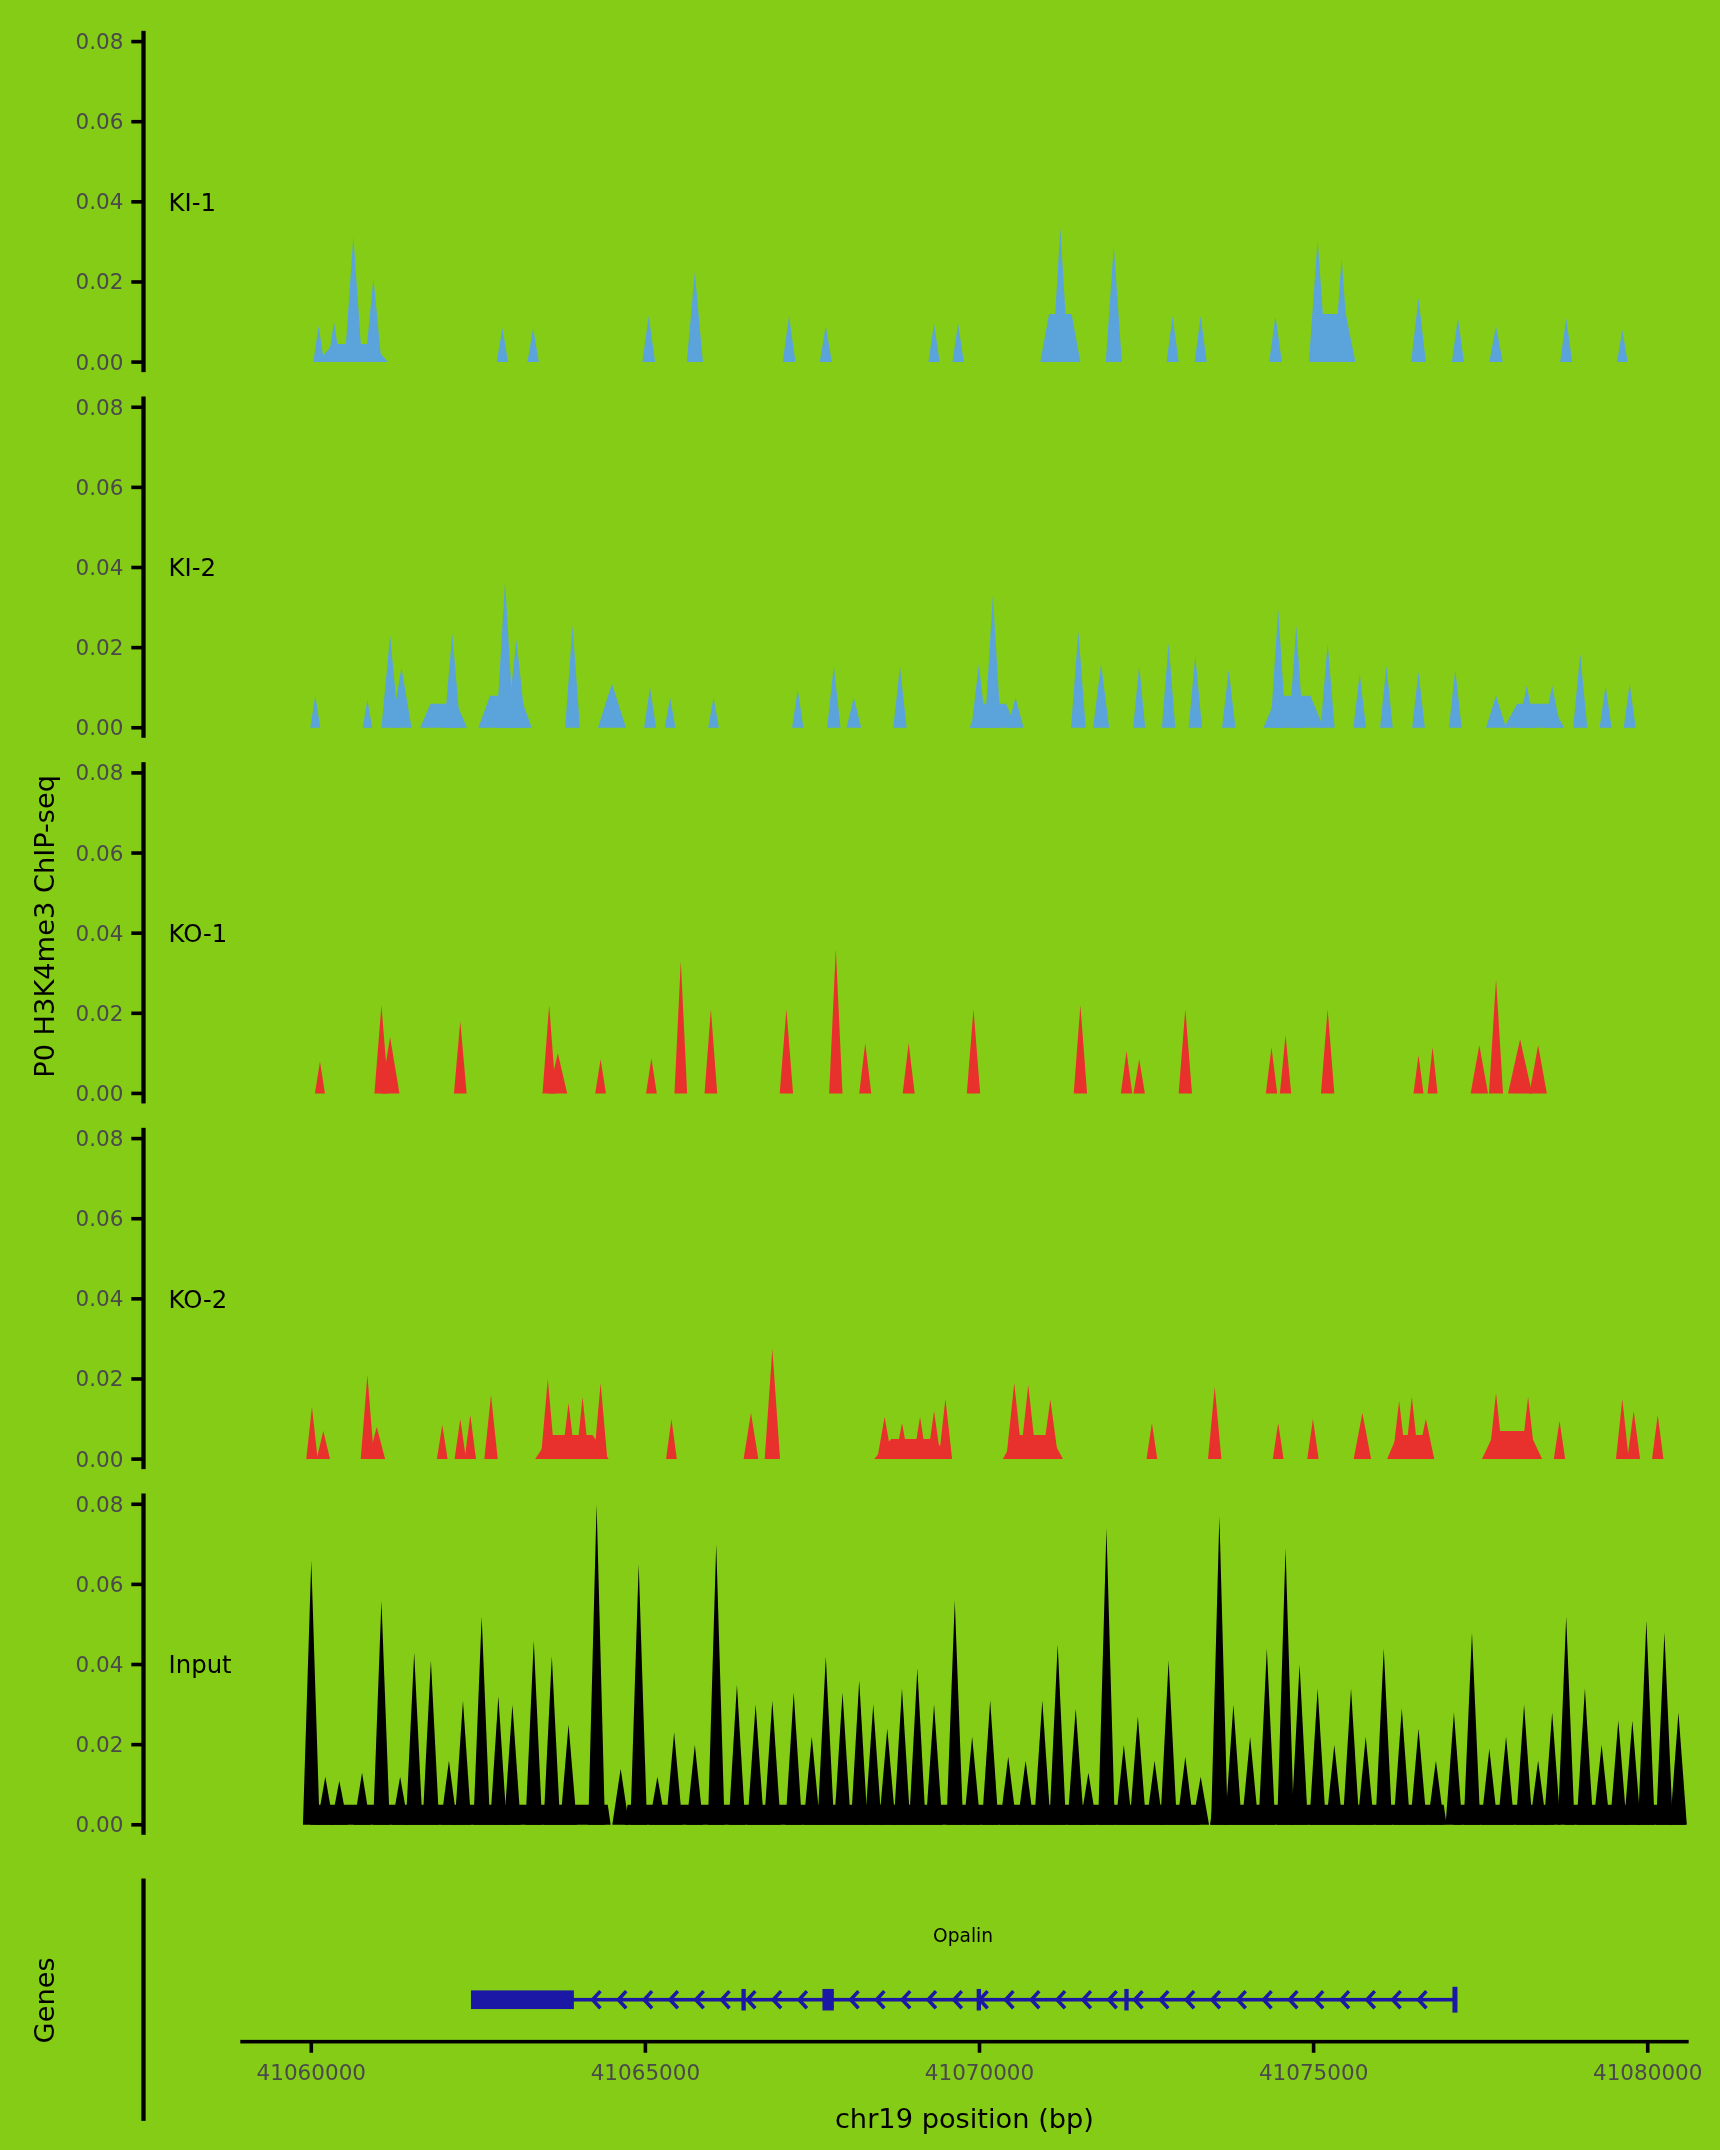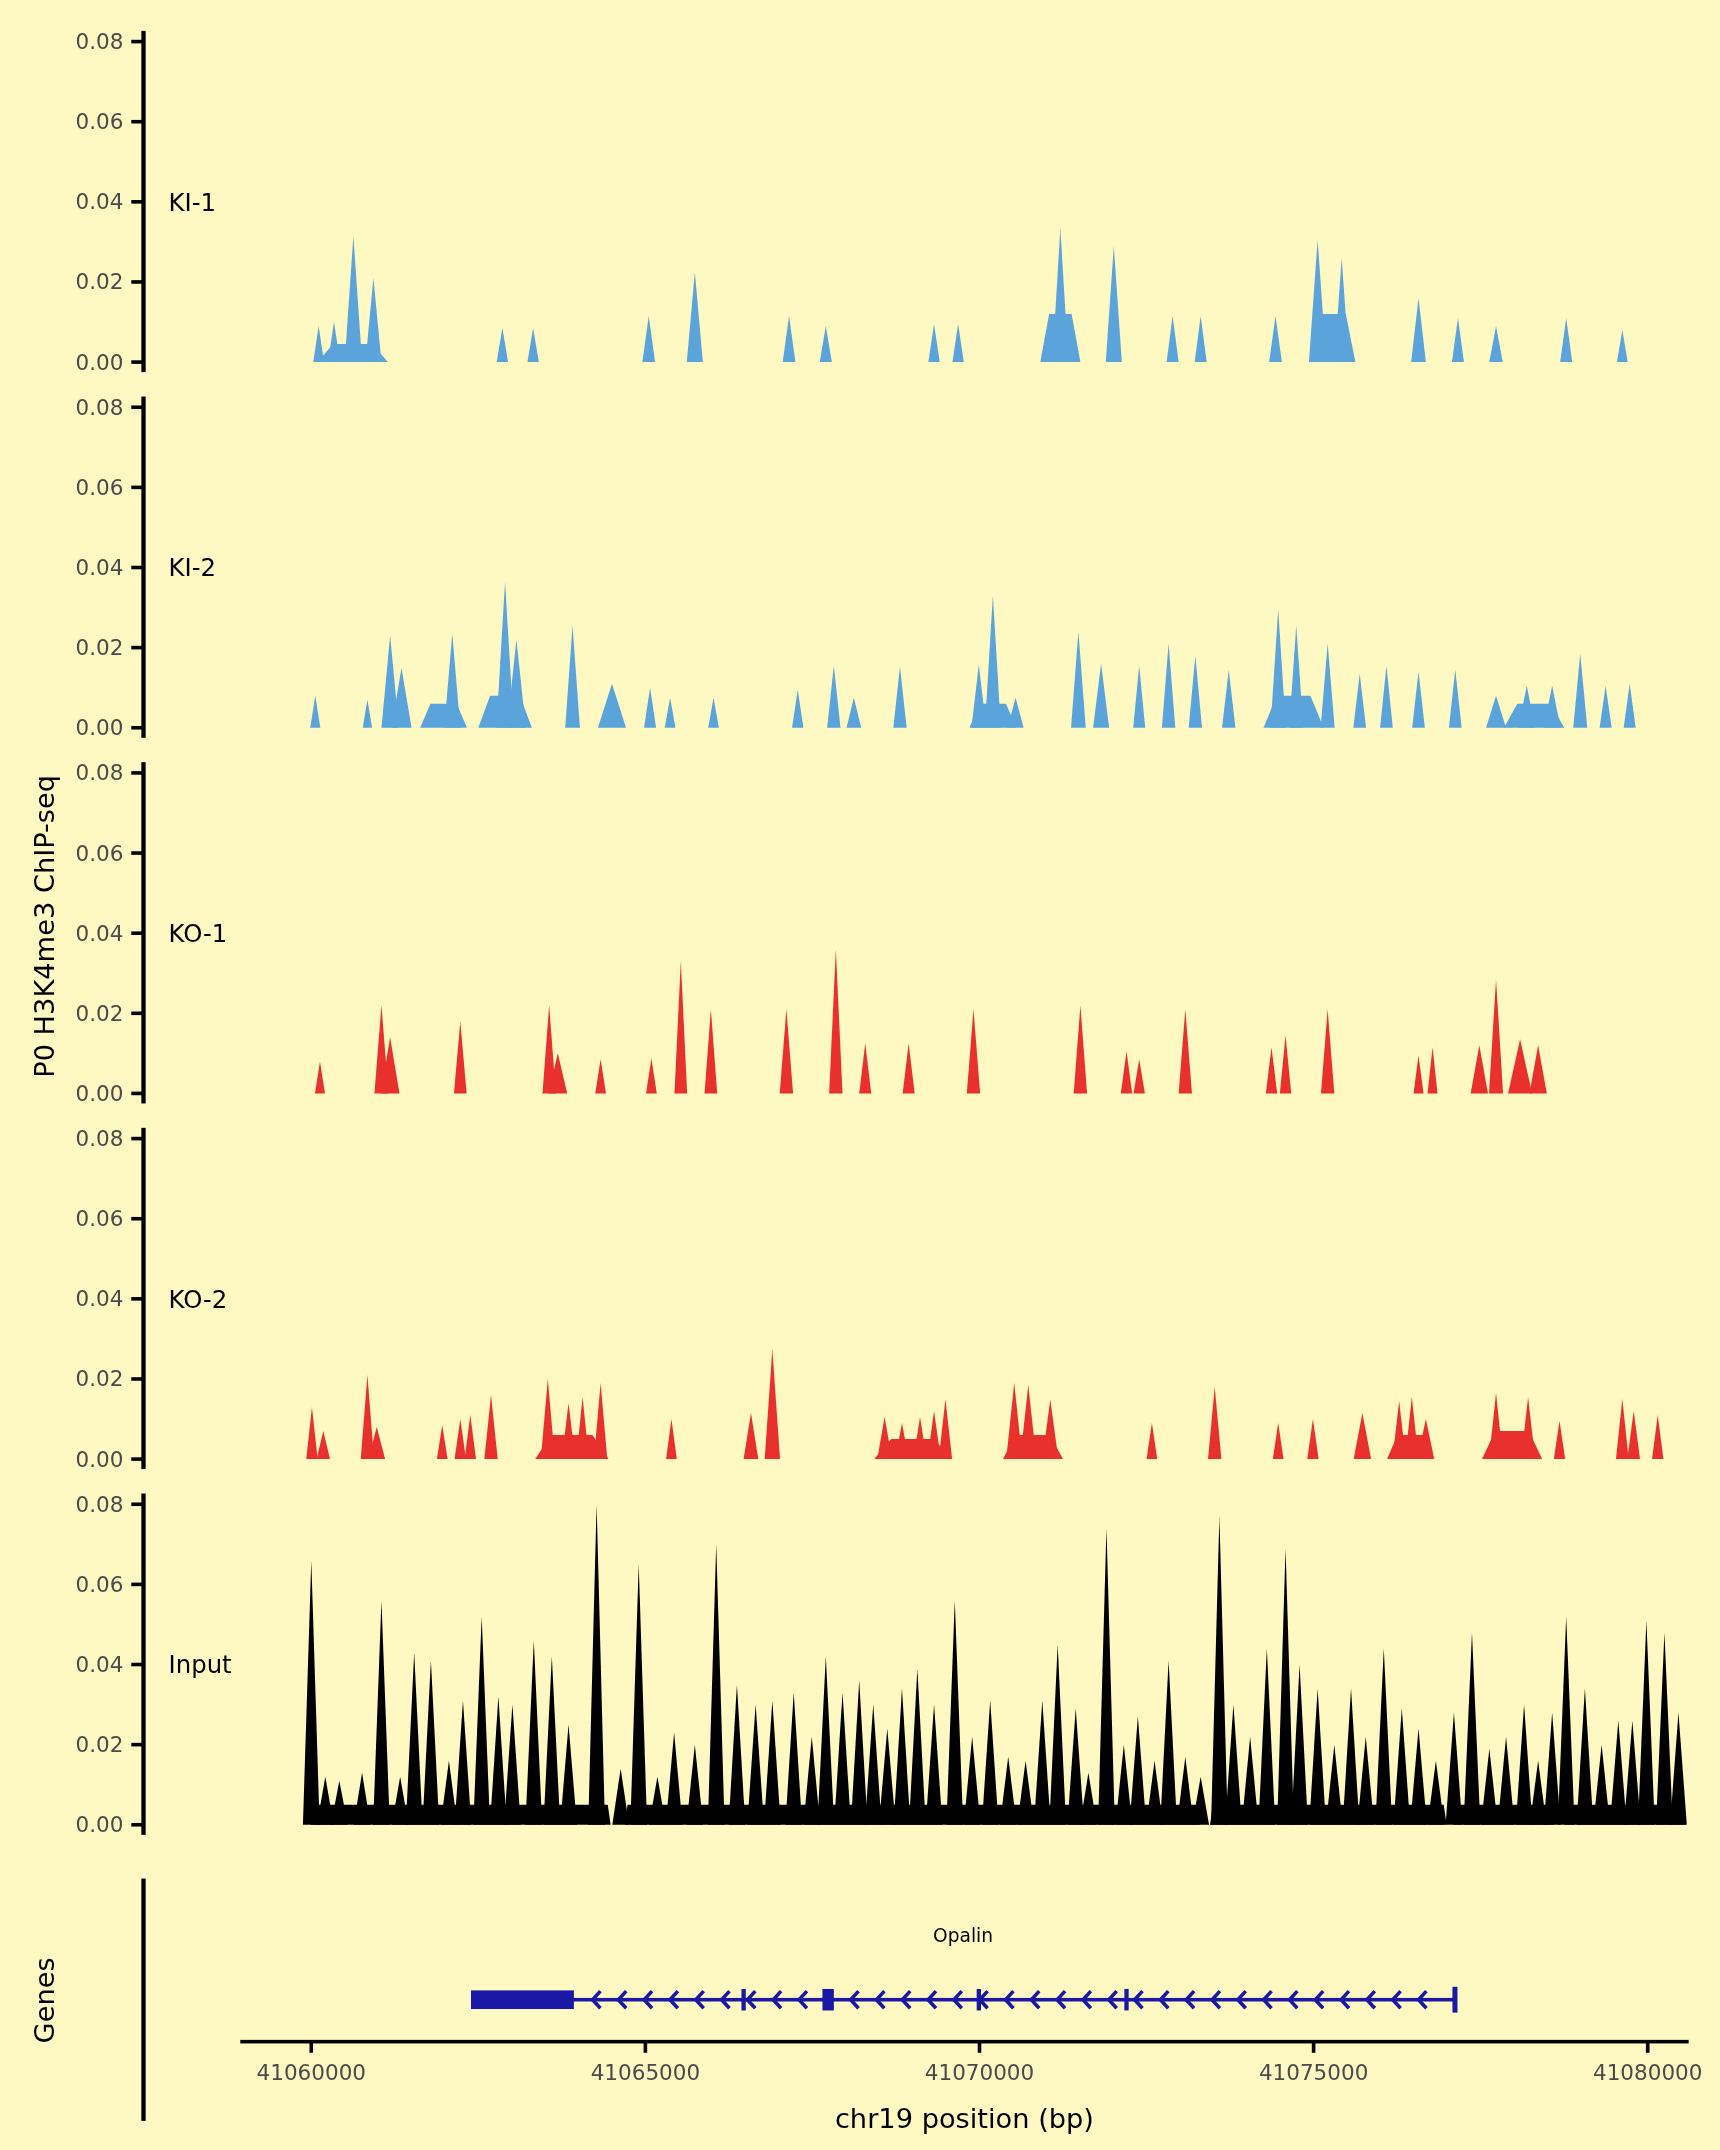--- a/index.html
+++ b/index.html
@@ -1,16 +1,16 @@
 <!DOCTYPE html>
 <html style="font-size:11.5px"><head>
 <meta charset="utf-8">
 <style>
   html,body{margin:0;padding:0;background:#ffffff;}
-  .page{position:relative;width:1721px;height:2151px;background:#fef9c3;overflow:hidden;
+  .page{position:relative;width:1721px;height:2151px;background:#84cc16;overflow:hidden;
         font-family:"DejaVu Sans", sans-serif;}
   svg{position:absolute;left:0;top:0;}
   text{font-family:"DejaVu Sans", sans-serif;}
   .ytick-lab, .xtick-lab{font-size:30px;fill:#4a4a4a;}
   .track-lab{font-size:34px;fill:#000000;}
   .axis-title{font-size:38px;fill:#000000;}
   .gene-lab{font-size:26px;fill:#000000;}
 </style>
 </head>
 <body>

